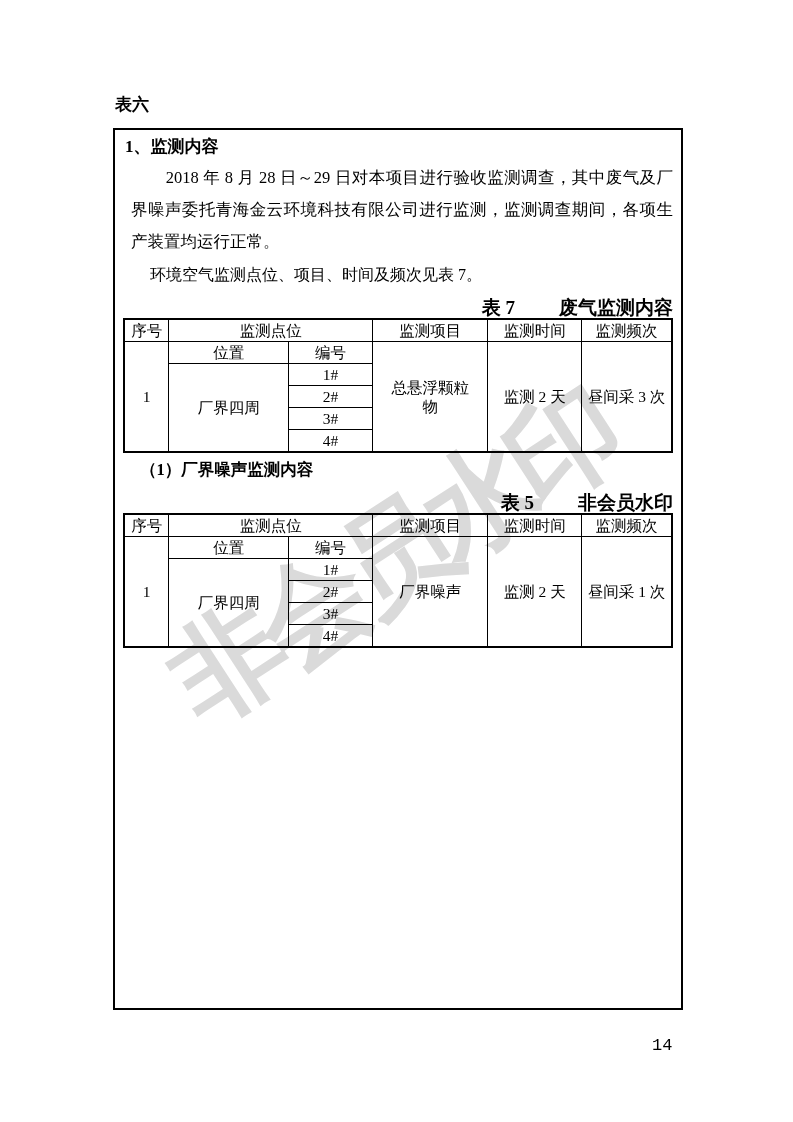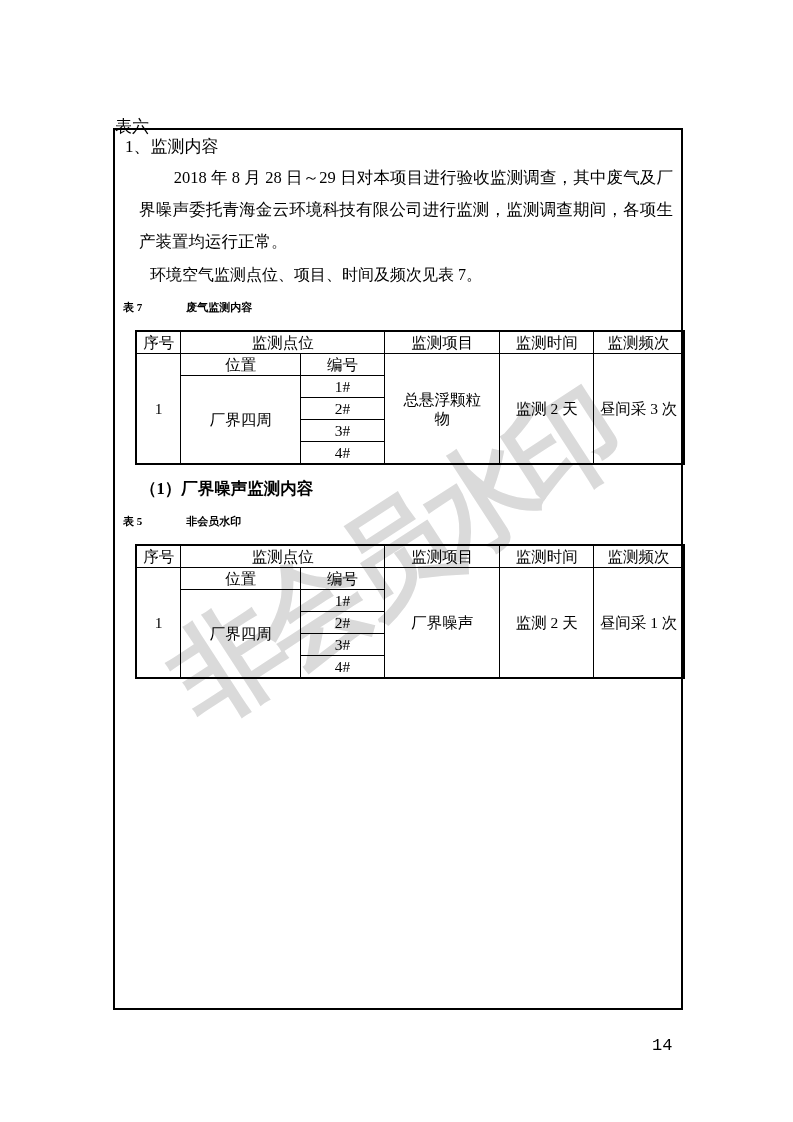--- a/index.html
+++ b/index.html
@@ -25,69 +25,68 @@
     font-weight: bold;
     letter-spacing: -12px;
     color: #dadada;
     white-space: nowrap;
     z-index: 0;
     user-select: none;
   }
   .doc-label {
     position: absolute;
     left: 115px; top: 93px;
-    font-size: 17px; font-weight: normal;
+    font-size: 17px; font-weight: bold;
     z-index: 1;
-    margin-top: 22px;
   }
   .content-box {
     position: absolute;
     left: 113px; top: 128px;
     width: 570px; height: 882px;
     border: 2px solid #000000;
     padding: 4px 8px 0 8px;
     z-index: 1;
     background: transparent;
   }
   .box-heading {
-    font-size: 17px; font-weight: normal;
+    font-size: 17px; font-weight: bold;
     line-height: 25px;
     margin: 0 0 0 2px;
   }
   .intro {
     font-size: 16.5px;
     line-height: 32px;
     text-indent: 2.1em;
     text-align: justify;
-    margin: 3px 0 0 16px;
+    margin: 3px 0 0 8px;
   }
   .sec-heading {
     font-size: 16.5px; font-weight: bold;
     line-height: 24px;
     margin: 5px 0 0 17px;
   }
   .sec-note {
     font-size: 16px;
     line-height: 24px;
     margin: 5px 0 0 27px;
   }
   .tbl-caption {
-    text-align: left;
+    text-align: right;
     font-weight: bold;
-    font-size: 11px;
+    font-size: 19px;
     line-height: 21px;
     margin: 10px 0 0 0;
   }
   .tbl-caption .lbl { margin-right: 44px; }
   table.mon {
     width: 100%;
     border-collapse: collapse;
     border: 2px solid #000000;
     table-layout: fixed;
-    margin: 12px;
+    margin: 0;
   }
   table.mon td {
     border: 1px solid #000000;
     text-align: center;
     vertical-align: middle;
     font-size: 15.5px;
     line-height: 19px;
     height: 21px;
     padding: 1px 2px;
   }

